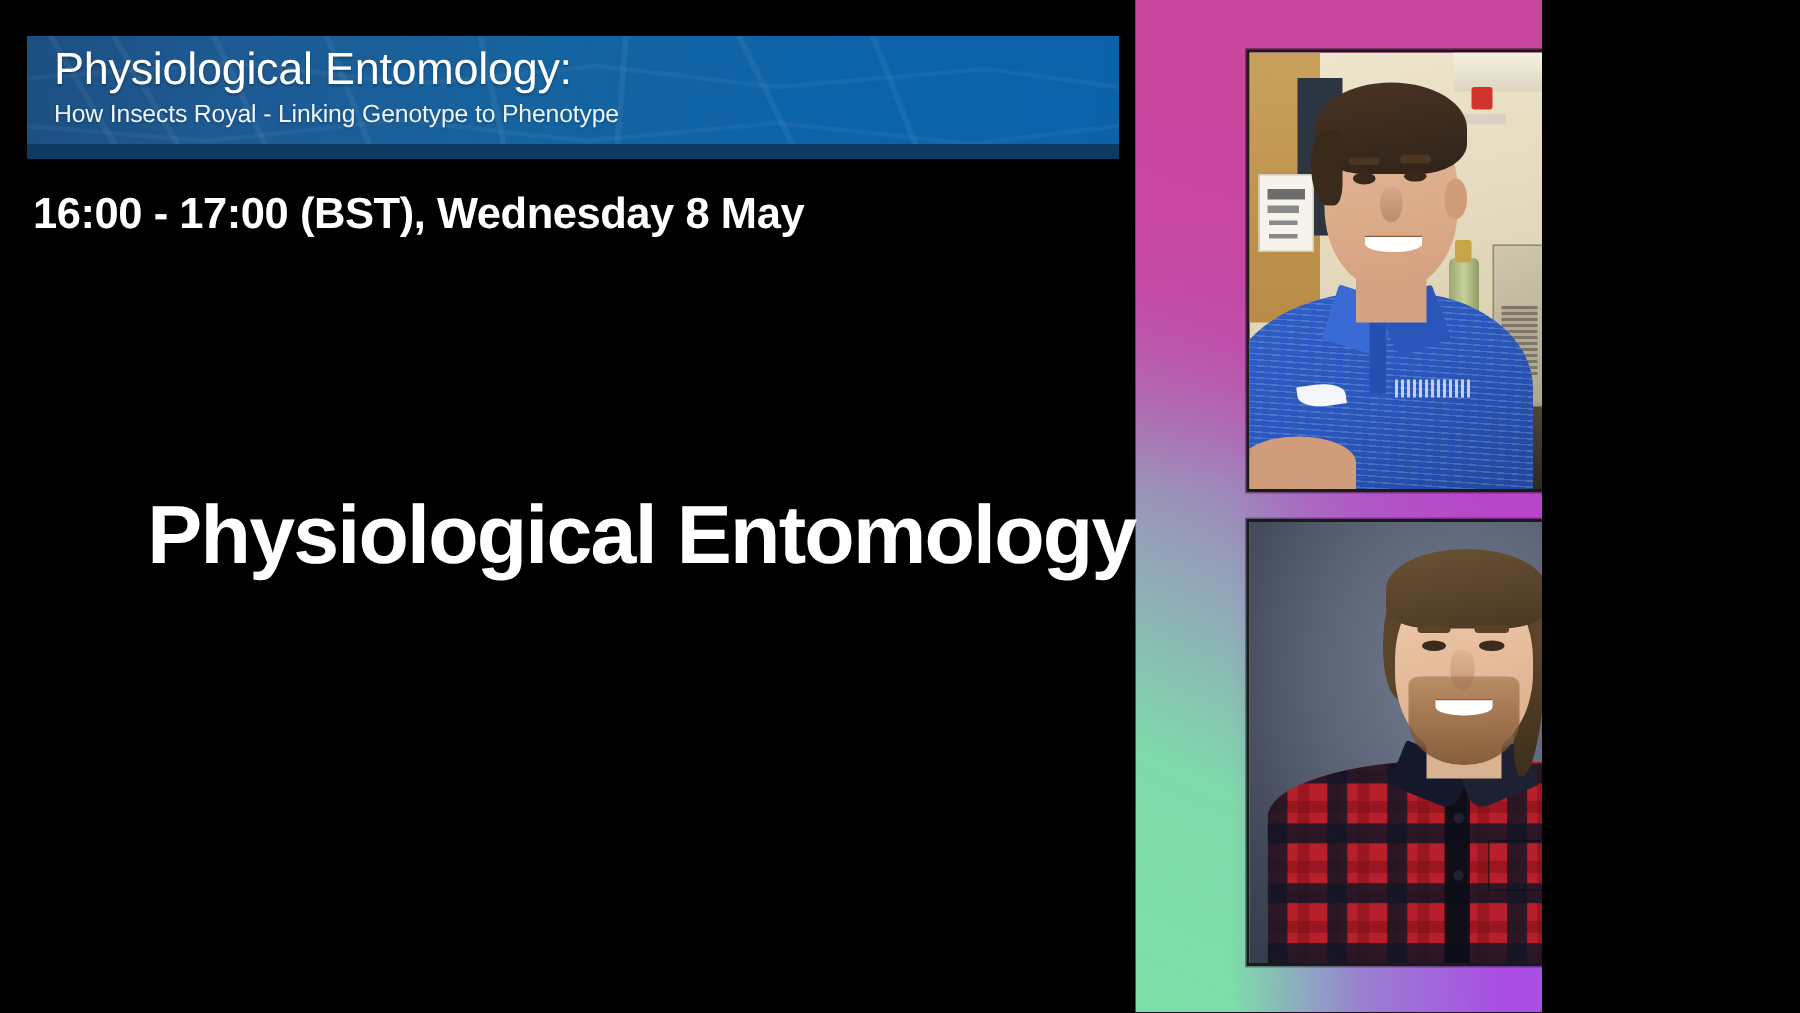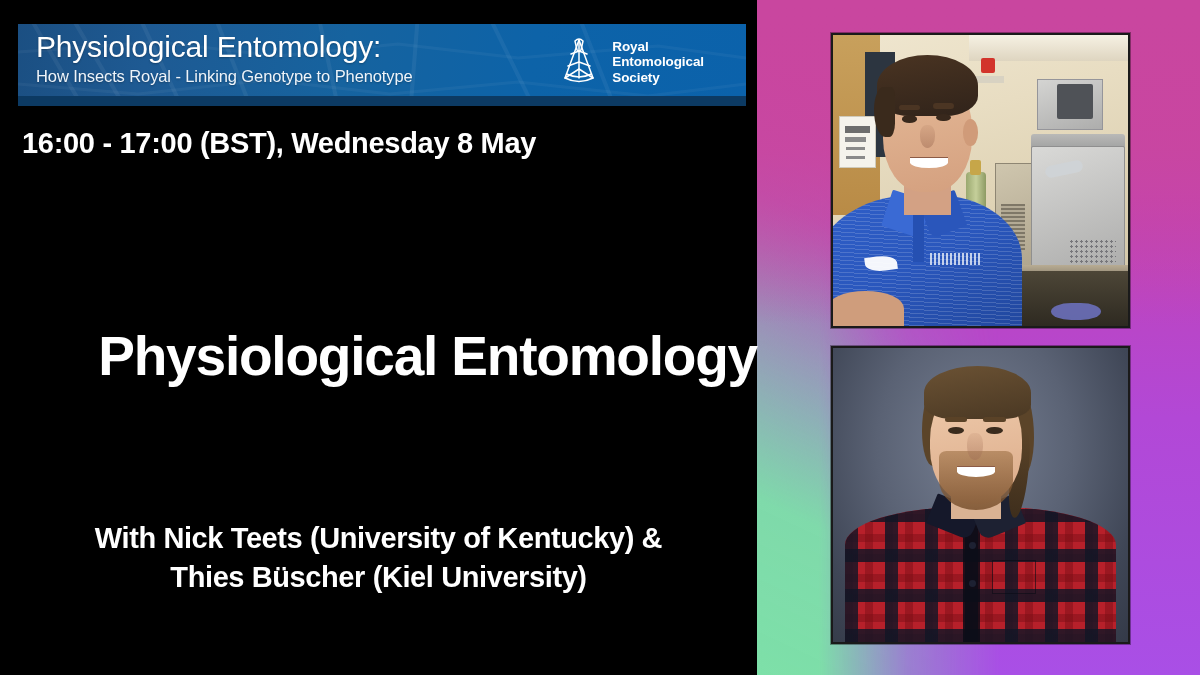--- a/index.html
+++ b/index.html
@@ -9,21 +9,21 @@
   }
   body {
     width: 1200px;
     height: 675px;
     overflow: hidden;
     font-family: "Liberation Sans", sans-serif;
   }
 
   #slide {
     position: relative;
-    width: 1200px;
+    width: 1028px;
     height: 675px;
     background: #000000;
     overflow: hidden;
   }
 
   
   #left-panel {
     position: absolute;
     left: 0;
     top: 0;
@@ -345,52 +345,30 @@
           <path d="M 0 28 L 140 18 L 260 32 L 380 20 L 500 34 L 640 22 L 728 34"></path>
           <path d="M 0 60 L 120 70 L 250 56 L 372 70 L 500 58 L 630 72 L 728 60"></path>
         </g>
       </svg>
 
       <div id="banner-text-block">
         <div id="banner-title">Physiological Entomology:</div>
         <div id="banner-subtitle">How Insects Royal - Linking Genotype to Phenotype</div>
       </div>
 
-      <div id="res-logo">
-        <svg id="res-mark" viewBox="0 0 48 52">
-          <g fill="none" stroke="#ffffff" stroke-width="1.5" stroke-linejoin="round" stroke-linecap="round">
-            <path d="M24 4 L38 42 Q24 49 10 42 Z"></path>
-            <path d="M24 4 L24 42"></path>
-            <path d="M20 5 Q24 1 28 5 L26 14 Q24 16 22 14 Z"></path>
-            <path d="M13 30 L24 26 L35 30"></path>
-            <path d="M10 42 L24 33 L38 42"></path>
-            <path d="M16 18 L24 15 L32 18"></path>
-            <path d="M11.5 38 Q24 44 36.5 38"></path>
-          </g>
-        </svg>
-        <div id="res-wordmark">
-          <div>Royal</div>
-          <div>Entomological</div>
-          <div>Society</div>
-        </div>
-      </div>
 
       <div id="banner-bottom-strip"></div>
     </div>
 
     <div id="event-meta">
       <div class="meta-line">16:00 - 17:00 (BST), Wednesday 8 May</div>
     </div>
 
     <div id="headline">Physiological Entomology</div>
 
-    <div id="speakers">
-      <div class="speaker-line">With Nick Teets (University of Kentucky) &amp;</div>
-      <div class="speaker-line">Thies Büscher (Kiel University)</div>
-    </div>
 
   </div>
 
   <div id="right-panel">
     <div id="grad-base"></div>
     <div id="grad-green"></div>
     <div id="grad-pinktop"></div>
 
     <div class="photo-frame" id="photo-teets">
       <div class="photo-inner">

